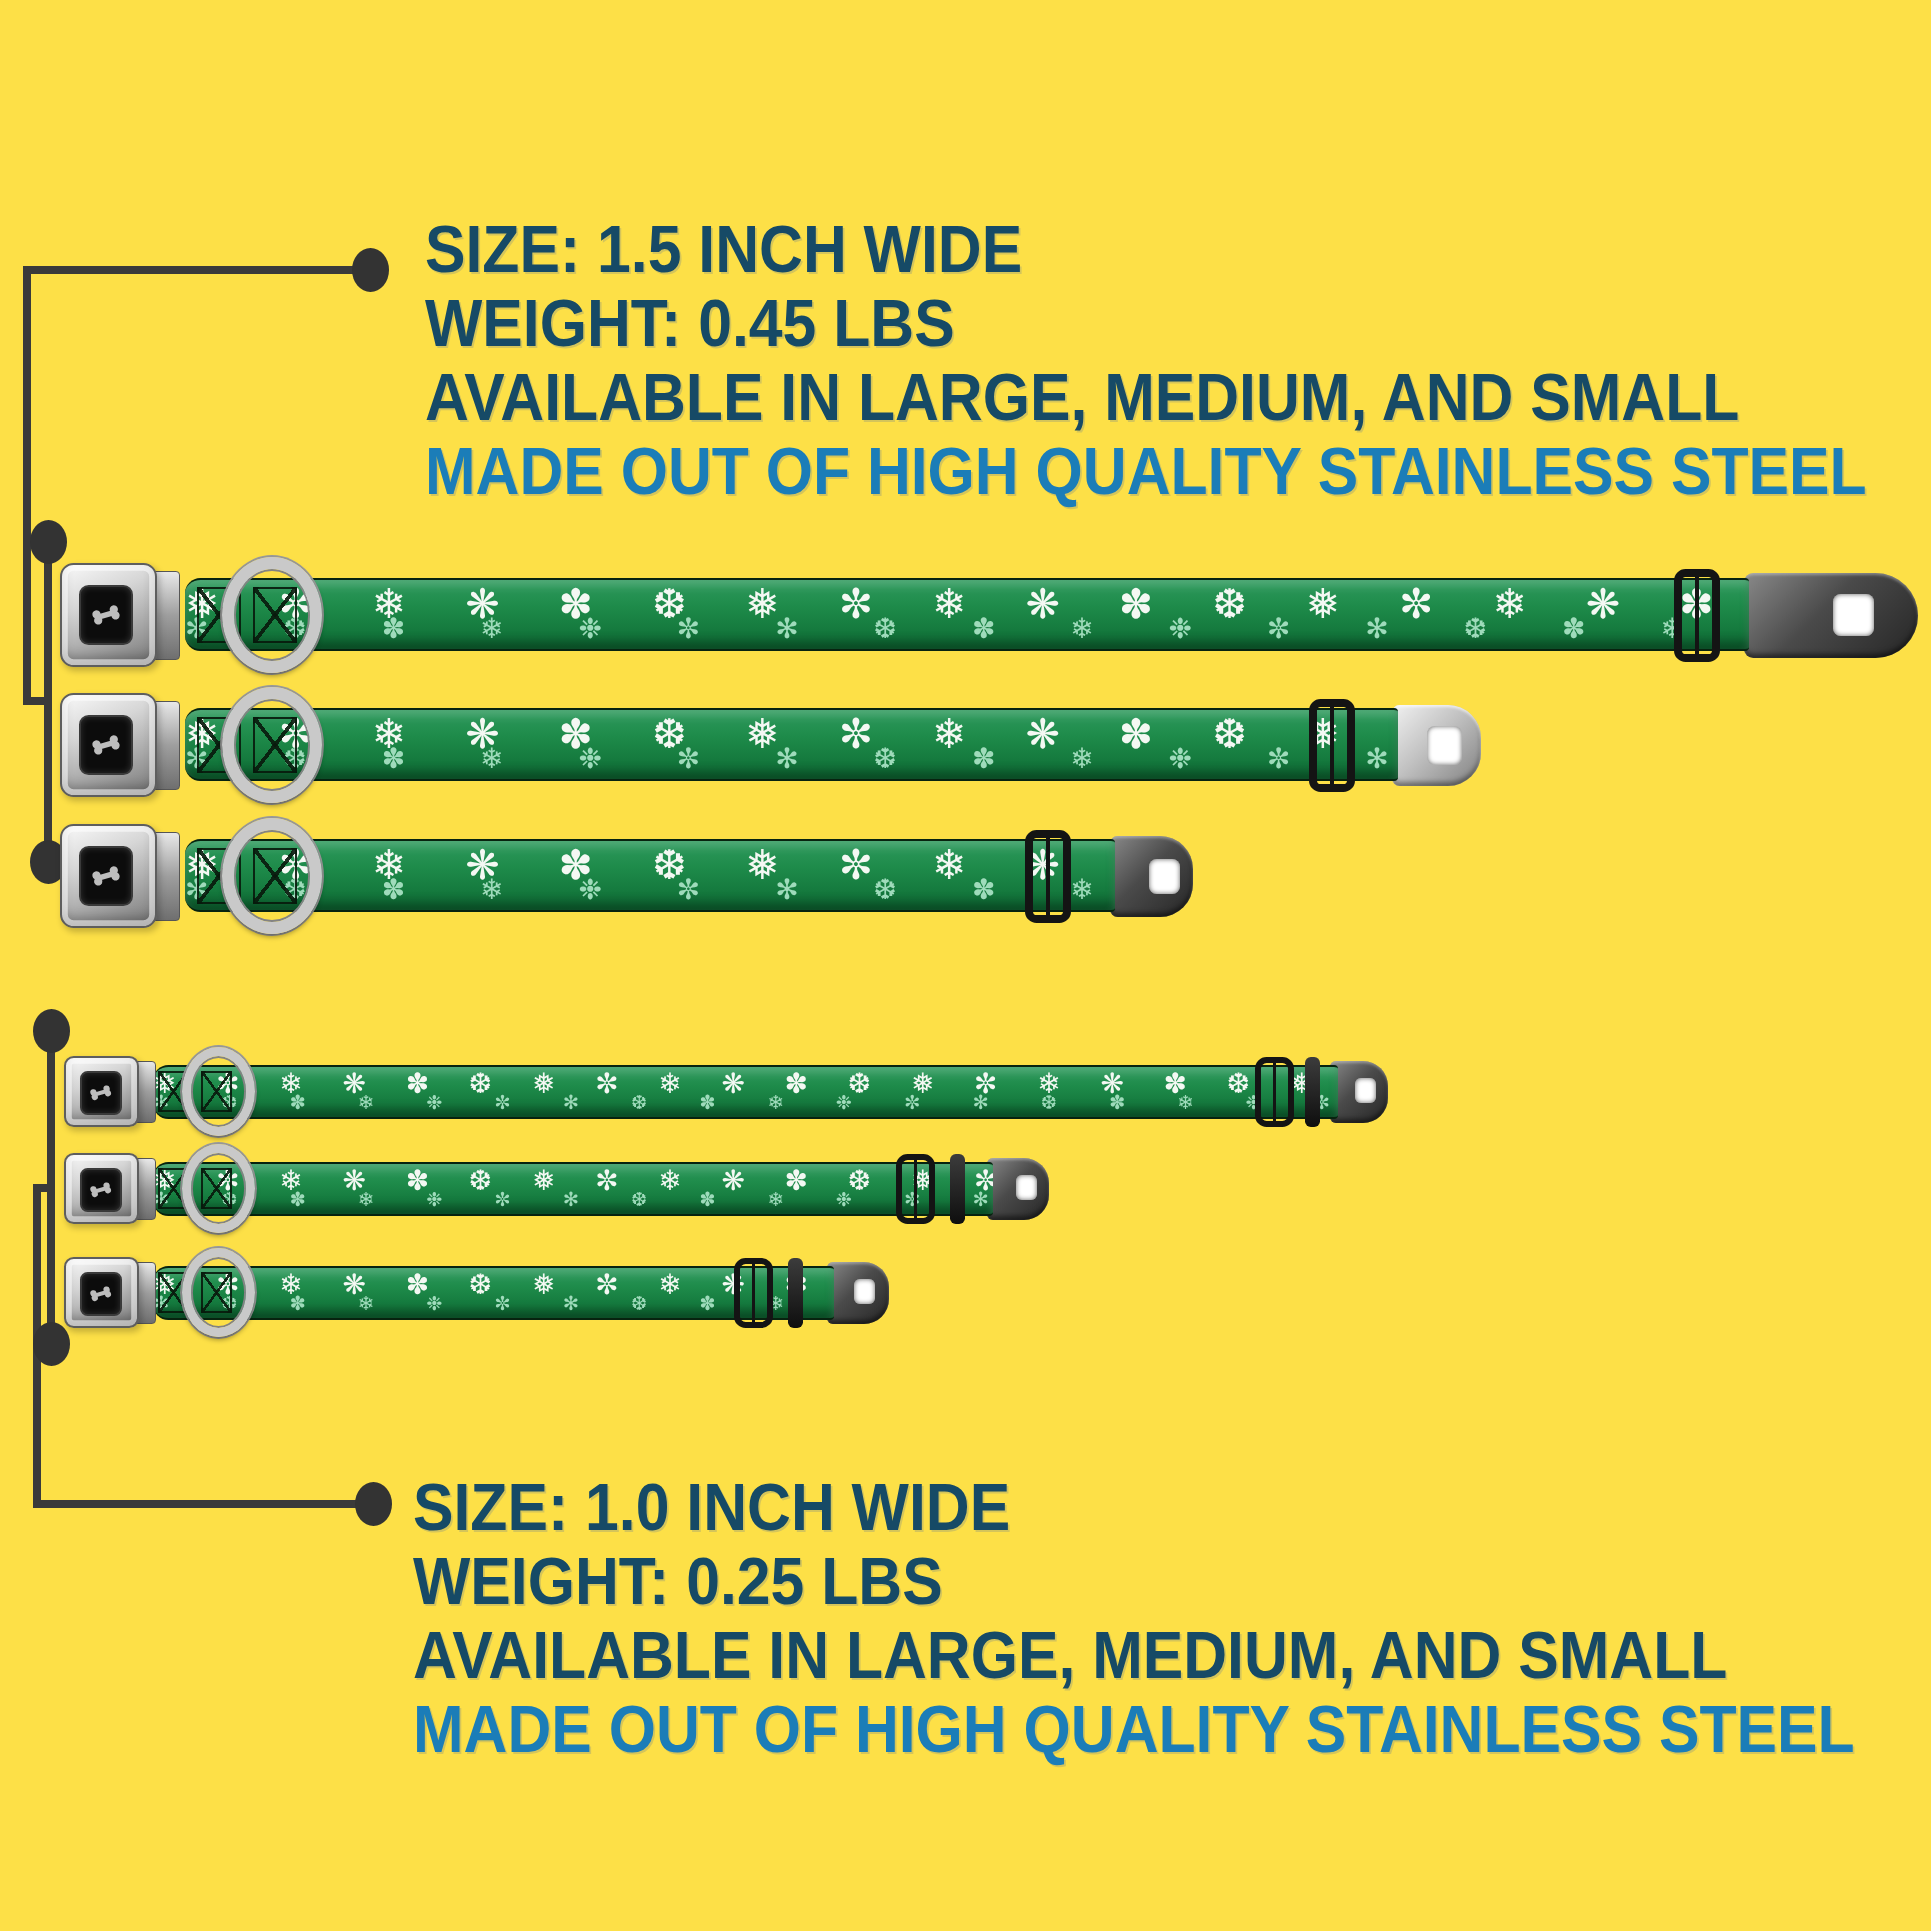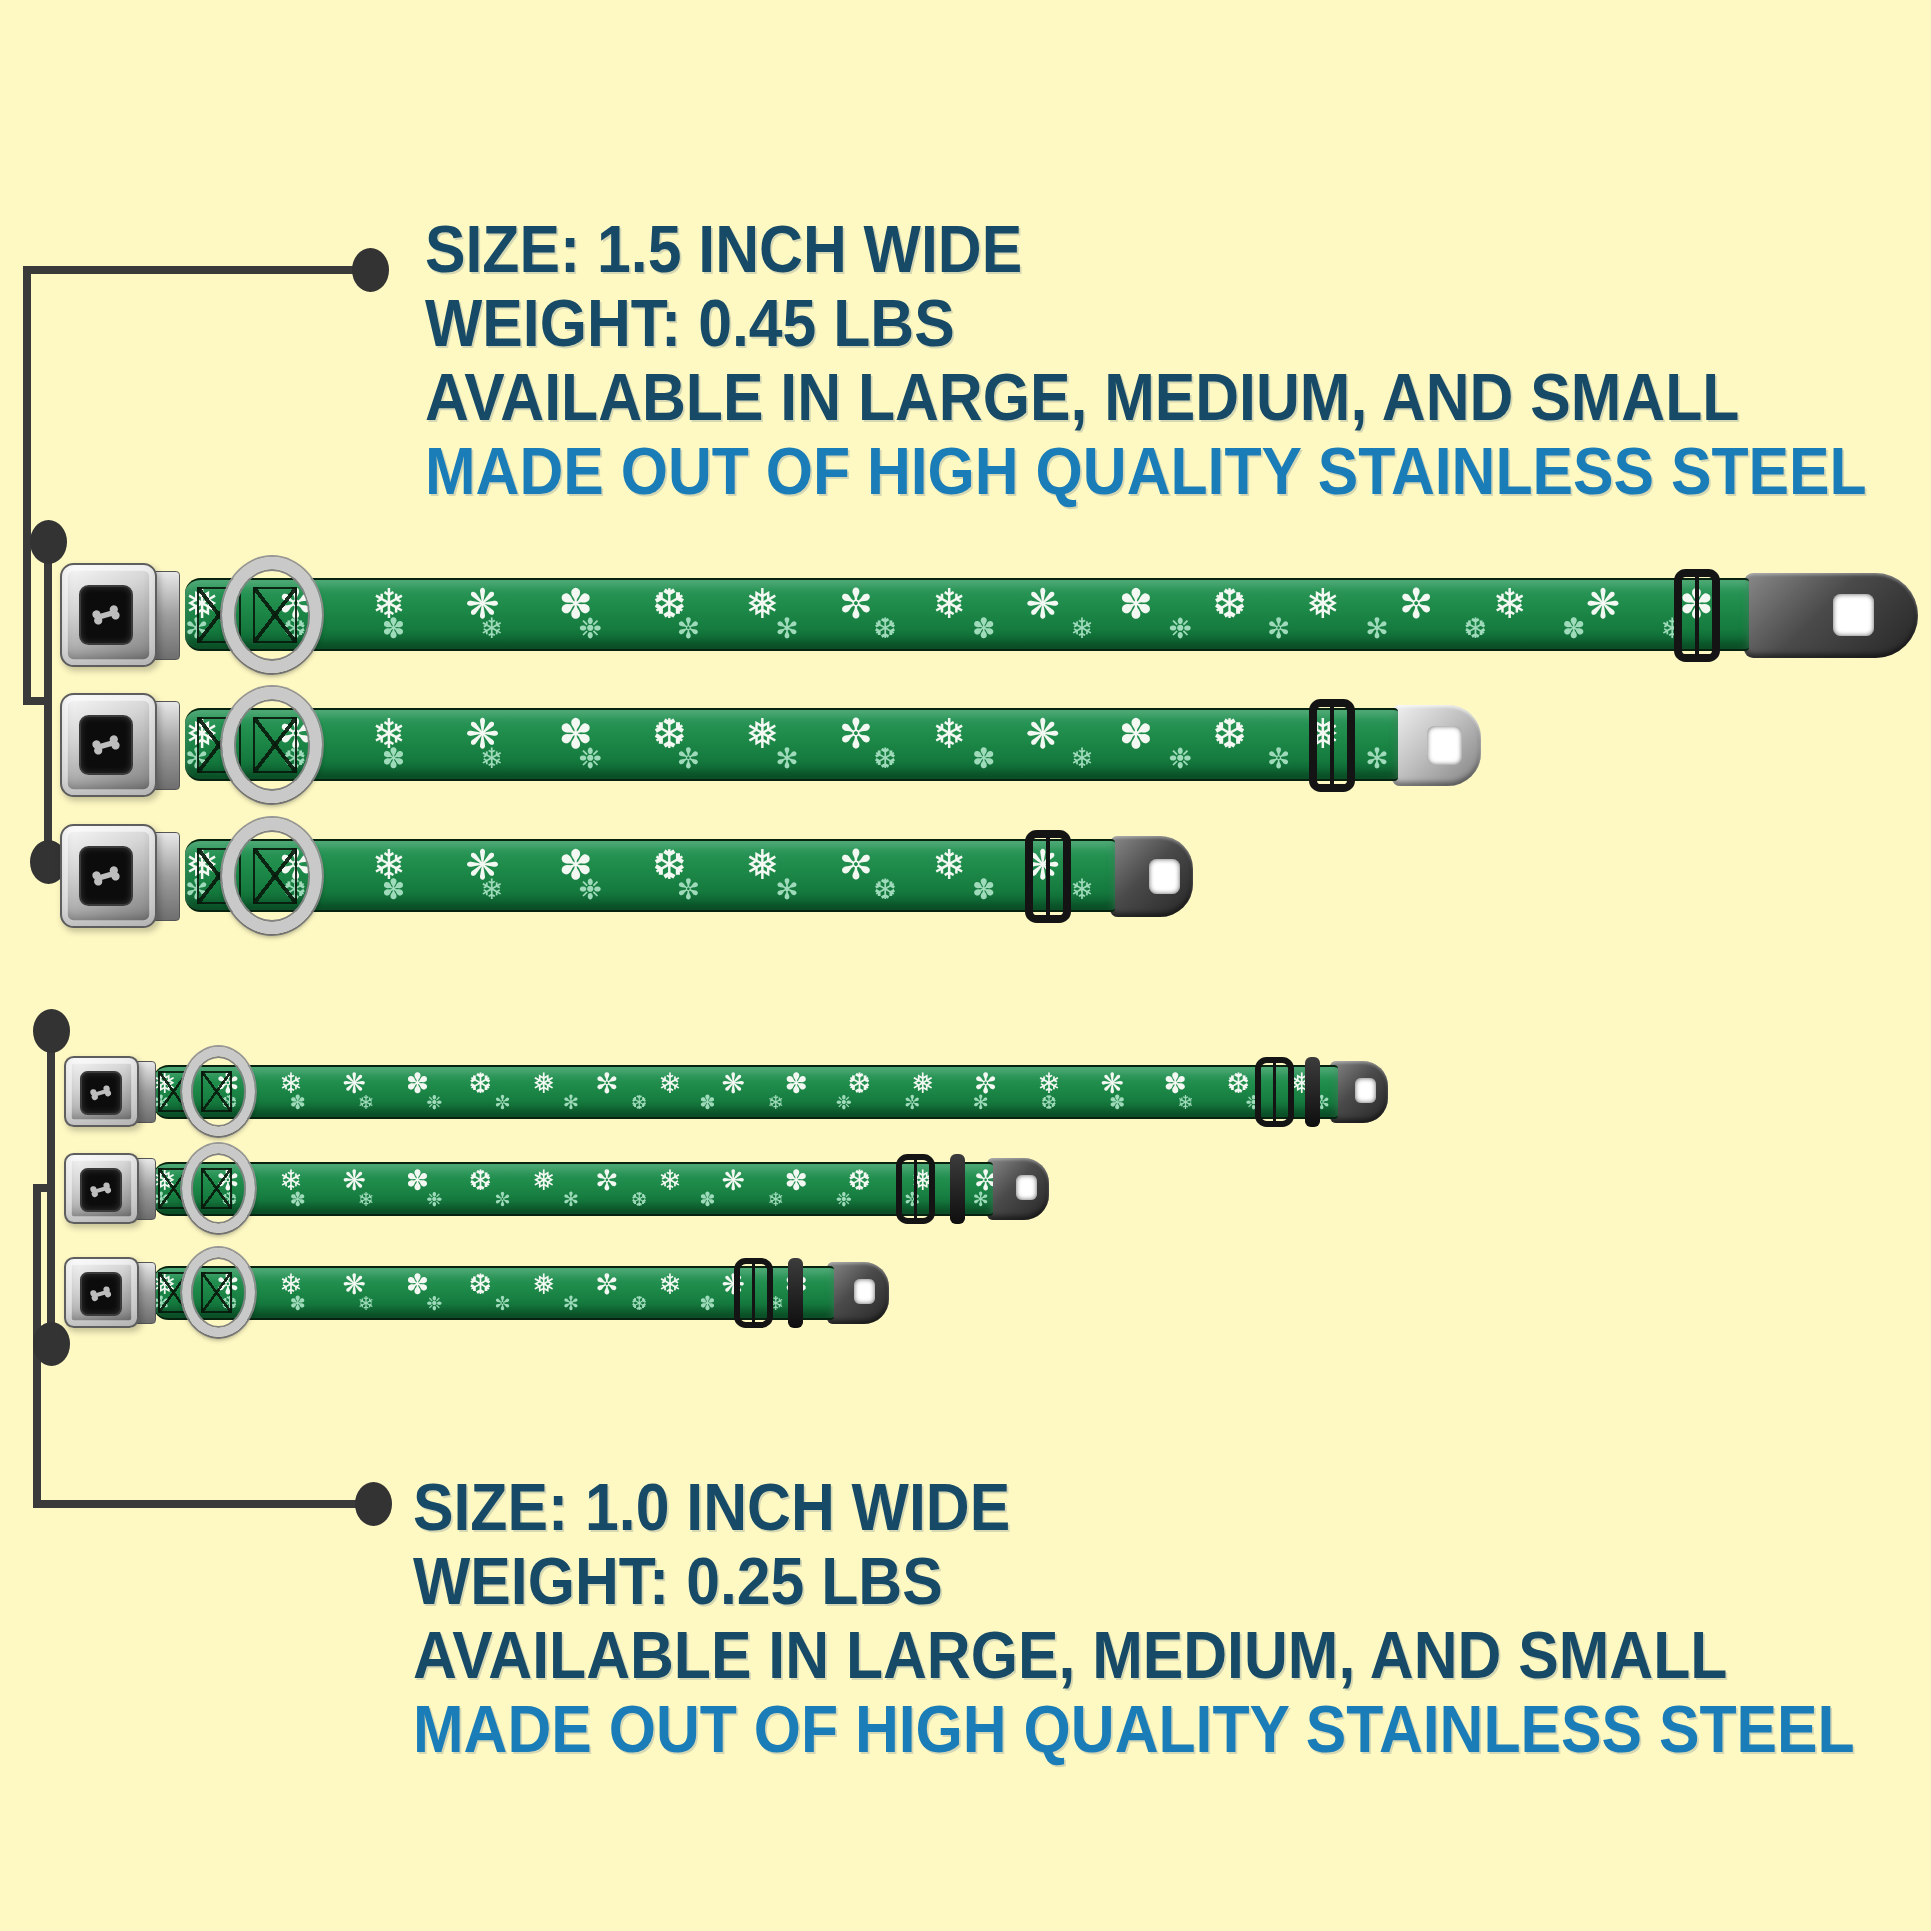--- a/index.html
+++ b/index.html
@@ -1,16 +1,16 @@
 <!DOCTYPE html>
 <html><head>
 <meta charset="utf-8">
 <style>
   html,body{margin:0;padding:0;background:#ffffff;}
-  #canvas{position:relative;width:1931px;height:1931px;background:#fef9c3;overflow:hidden;
+  #canvas{position:relative;width:1931px;height:1931px;background:#fde047;overflow:hidden;
           font-family:"Liberation Sans", sans-serif;}
 
   
   .cline{position:absolute;background:#3a3a3a;}
   .cdot{position:absolute;width:37px;height:44px;border-radius:50%;background:#333333;}
 
   
   .spec{position:absolute;font-weight:700;font-size:66px;line-height:74px;
         transform:scaleX(0.92);transform-origin:0 0;white-space:nowrap;
         text-shadow:1.9px 1.9px 0 rgba(110,130,140,0.28);}

